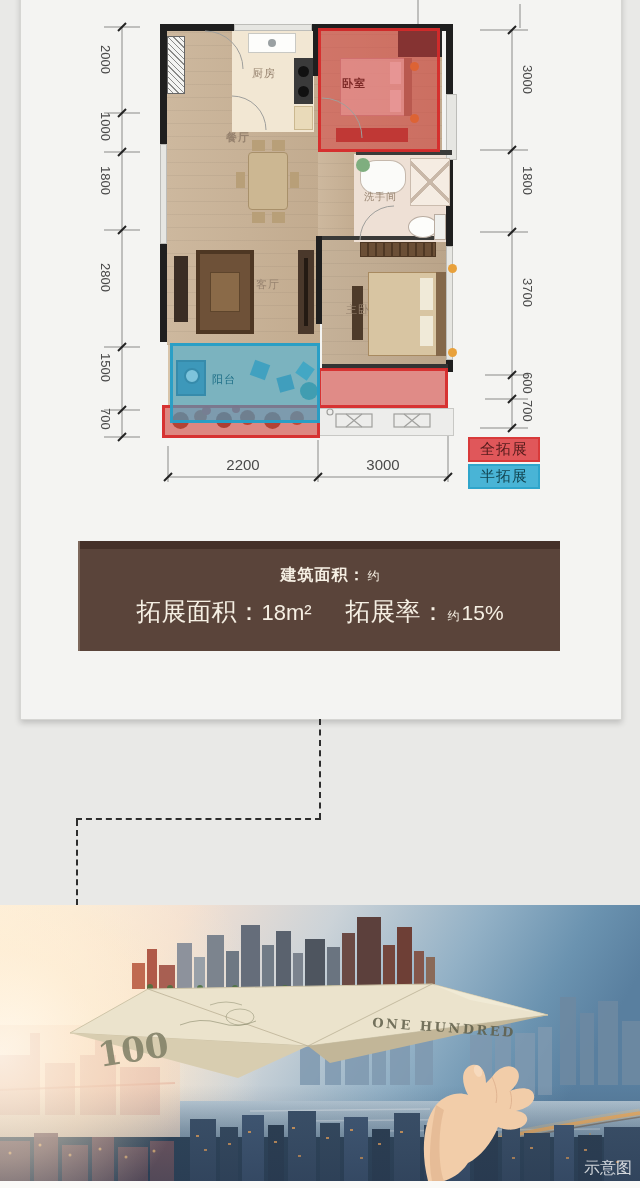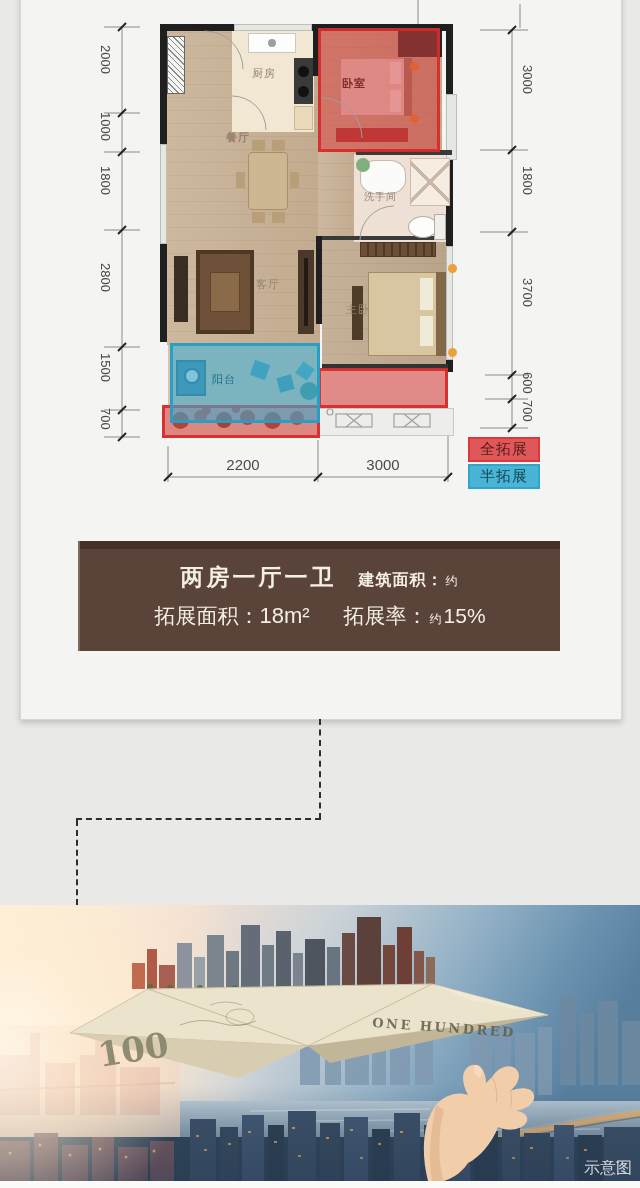--- a/index.html
+++ b/index.html
@@ -22,21 +22,21 @@
   .legend{position:absolute;width:72px;height:25px;box-sizing:border-box;border:2px solid;
           font-size:15px;display:flex;align-items:center;justify-content:center;letter-spacing:1px;}
   .infobox{position:absolute;left:78px;top:541px;width:480px;height:110px;
            background:linear-gradient(#463129 0,#463129 8px,#5a443a 8px);
            border-left:2px solid #7d685c;display:flex;flex-direction:column;align-items:center;justify-content:center;gap:9px;}
   .ib-row{display:flex;align-items:baseline;justify-content:center;color:#f5efe3;white-space:nowrap;}
   .ib-title{font-family:"DejaVu Serif","Liberation Serif",serif;font-weight:bold;font-size:23px;letter-spacing:3px;}
   .ib-lab{font-weight:bold;font-size:16px;letter-spacing:1px;}
   .ib-small{font-size:12px;margin:0 2px;}
   .ib-big{font-family:"DejaVu Serif","Liberation Serif",serif;font-weight:bold;font-size:25px;letter-spacing:1px;}
-  .ib-val{font-size:21px;}
+  .ib-val{font-size:25px;}
   .dash-v{position:absolute;border-left:2px dashed #2e2e2e;width:0;}
   .dash-h{position:absolute;border-top:2px dashed #2e2e2e;height:0;}
   .fitem{position:absolute;box-sizing:border-box;}
 </style>
 </head>
 <body>
 
 <div id="stage">
 
   <div class="card"></div>
@@ -218,21 +218,20 @@
   <div class="rlabel" style="left:364px;top:190px;font-size:10px;">洗手间</div>
   <div class="rlabel" style="left:346px;top:302px;">主卧</div>
   <div class="rlabel" style="left:342px;top:76px;color:#7e2a28;font-weight:bold;">卧室</div>
   <div class="rlabel" style="left:212px;top:372px;color:#1d6e86;">阳台</div>
 
   <div class="legend" style="left:468px;top:437px;background:#e0575a;border-color:#d83a3a;color:#541c1c;">全拓展</div>
   <div class="legend" style="left:468px;top:464px;background:#49b4d6;border-color:#2fa5cb;color:#134652;">半拓展</div>
 
   <div class="infobox">
     <div class="ib-row">
-      <span class="ib-title">两房一厅一卫</span>
       <span style="width:22px;"></span>
       <span class="ib-lab">建筑面积：</span>
       <span class="ib-small">约</span>
     </div>
     <div class="ib-row">
       <span class="ib-val">拓展面积：</span>
       <span class="ib-val" style="font-size:22px;">18m²</span>
       <span style="width:34px;"></span>
       <span class="ib-val">拓展率：</span>
       <span class="ib-small">约</span>

